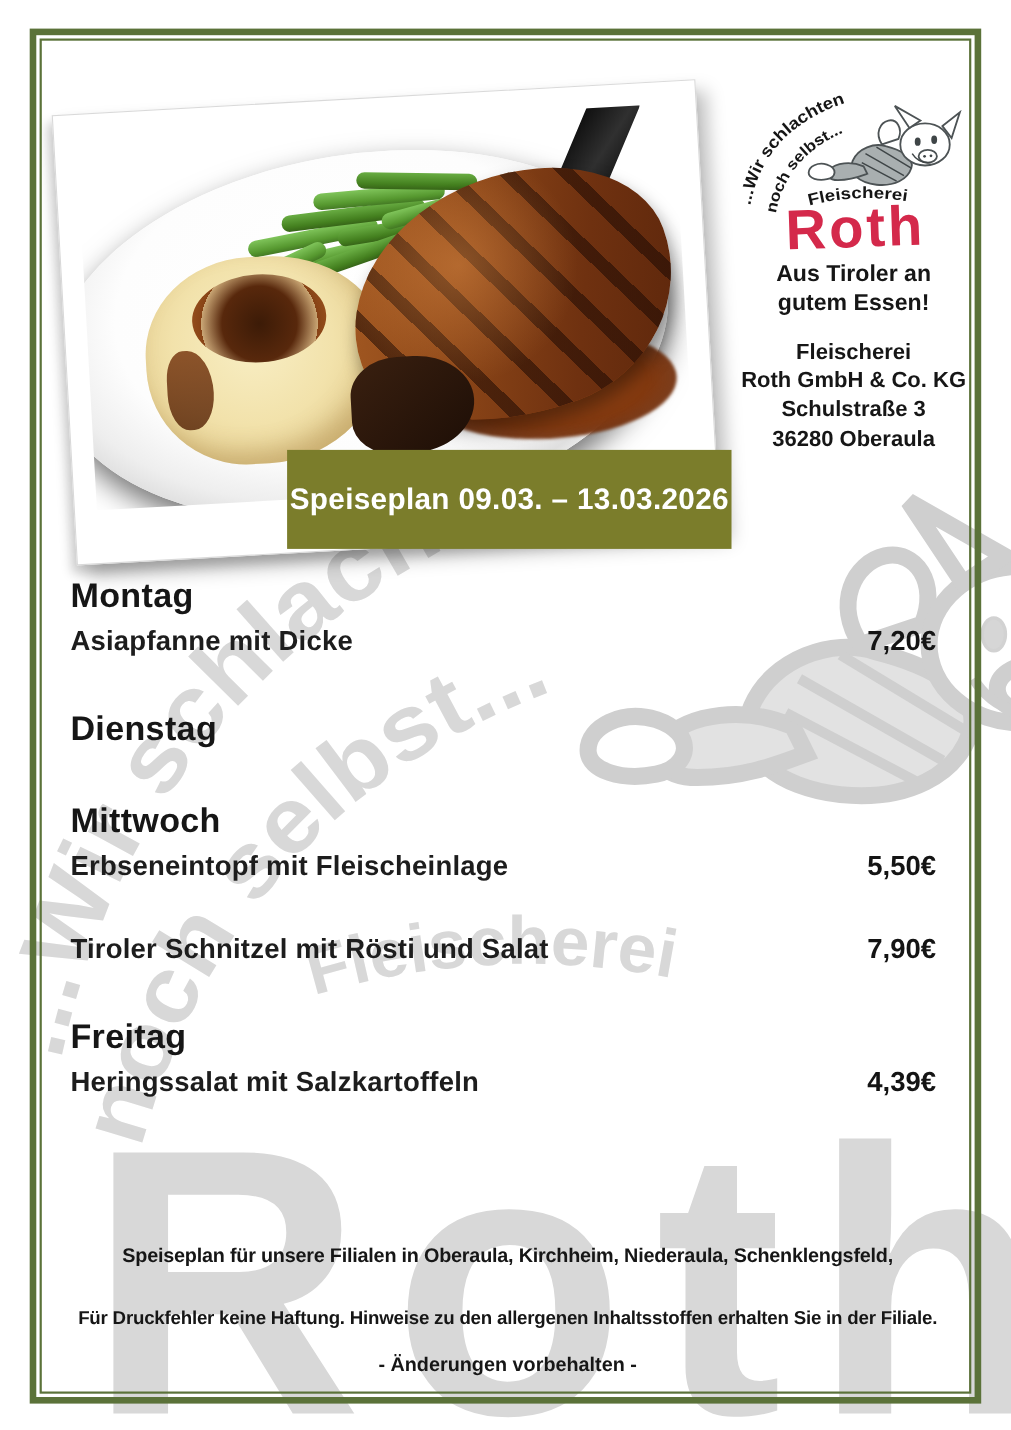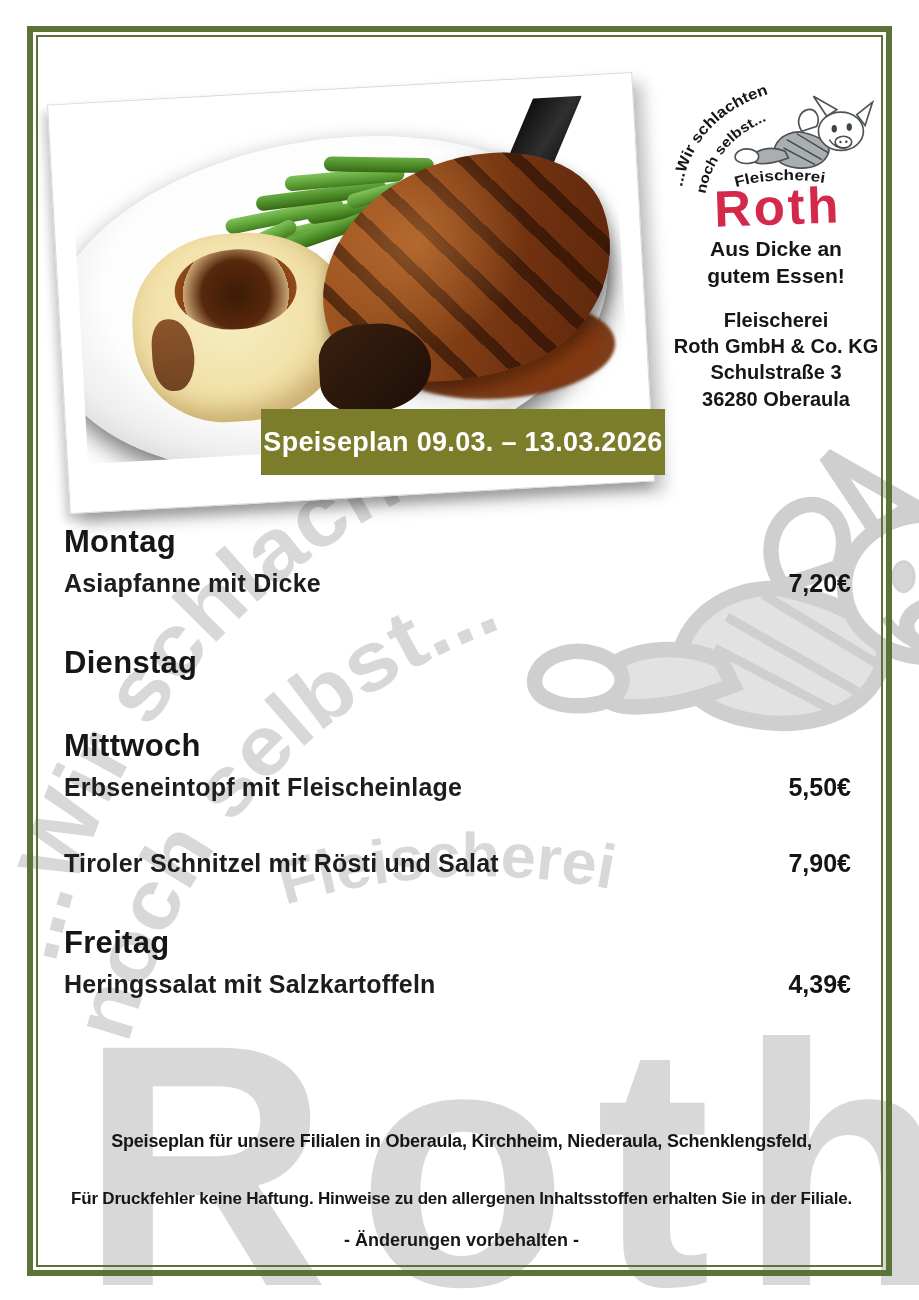--- a/index.html
+++ b/index.html
@@ -56,21 +56,21 @@
     box-shadow:0 10px 16px rgba(0,0,0,0.4);}
   .grill{position:absolute;inset:0;
     background:repeating-linear-gradient(64deg, rgba(0,0,0,0) 0 26px, rgba(28,9,3,0.55) 26px 38px);}
   .glaze{position:absolute;inset:0;background:radial-gradient(circle at 38% 30%, rgba(255,170,90,0.35) 0%, rgba(0,0,0,0) 45%);}
   .sauce{position:absolute;left:298px;top:198px;width:235px;height:100px;border-radius:50%;z-index:3;filter:blur(1.5px);
     background:radial-gradient(ellipse at 50% 50%, #a04c18 0%, #83390f 55%, rgba(106,44,12,0.9) 78%, rgba(106,44,12,0) 100%);}
   .char{position:absolute;left:236px;top:216px;width:112px;height:88px;z-index:5;
     border-radius:45% 55% 60% 40%;background:linear-gradient(140deg,#3a2010,#1d0e06);}
 
   
-  .banner{position:absolute;left:261px;top:409px;width:404px;height:66px;background:var(--banner-olive);
+  .banner{position:absolute;left:261px;top:409px;width:404px;height:90px;background:var(--banner-olive);
     z-index:3;display:flex;align-items:center;justify-content:center;}
   .banner-title{color:#fff;font-size:27px;font-weight:bold;letter-spacing:0.3px;}
 
   
   .logo-block{position:absolute;left:664px;top:74px;width:224px;text-align:center;z-index:2;}
   .logo-svg{width:206px;height:157px;display:block;margin:0 auto;}
   .logo-svg text{font-family:"Liberation Sans",sans-serif;font-weight:bold;fill:#151515;}
   .lg-arc1{font-size:17px;}
   .lg-arc2{font-size:15.5px;}
   .lg-fleisch{font-size:16.5px;}
@@ -178,21 +178,21 @@
         <ellipse class="pg-fill" cx="196" cy="73" rx="10" ry="7"></ellipse>
         <circle class="pg-line" cx="192.5" cy="73" r="1.5"></circle>
           <circle class="pg-line" cx="199.5" cy="72.5" r="1.5"></circle>
         <path class="pg-stroke" d="M179,70 Q186,81 199,80"></path>
         <path class="pg-stroke" d="M128,70 L170,94 M140,63 L178,86 M124,80 L162,100"></path>
       </g>
       <text class="lg-fleisch"><textPath href="#lg-af" textLength="100" lengthAdjust="spacingAndGlyphs">Fleischerei</textPath></text>
       <text class="lg-roth" x="46" y="168" transform="rotate(-2 115 150)">Roth</text>
     </svg>
     <div class="tagline">
-      <div>Aus Dicke an</div>
+      <div>Aus Tiroler an</div>
       <div>gutem Essen!</div>
     </div>
     <div class="address">
       <div>Fleischerei</div>
       <div>Roth GmbH &amp; Co. KG</div>
       <div>Schulstraße 3</div>
       <div>36280 Oberaula</div>
     </div>
   </div>
 

